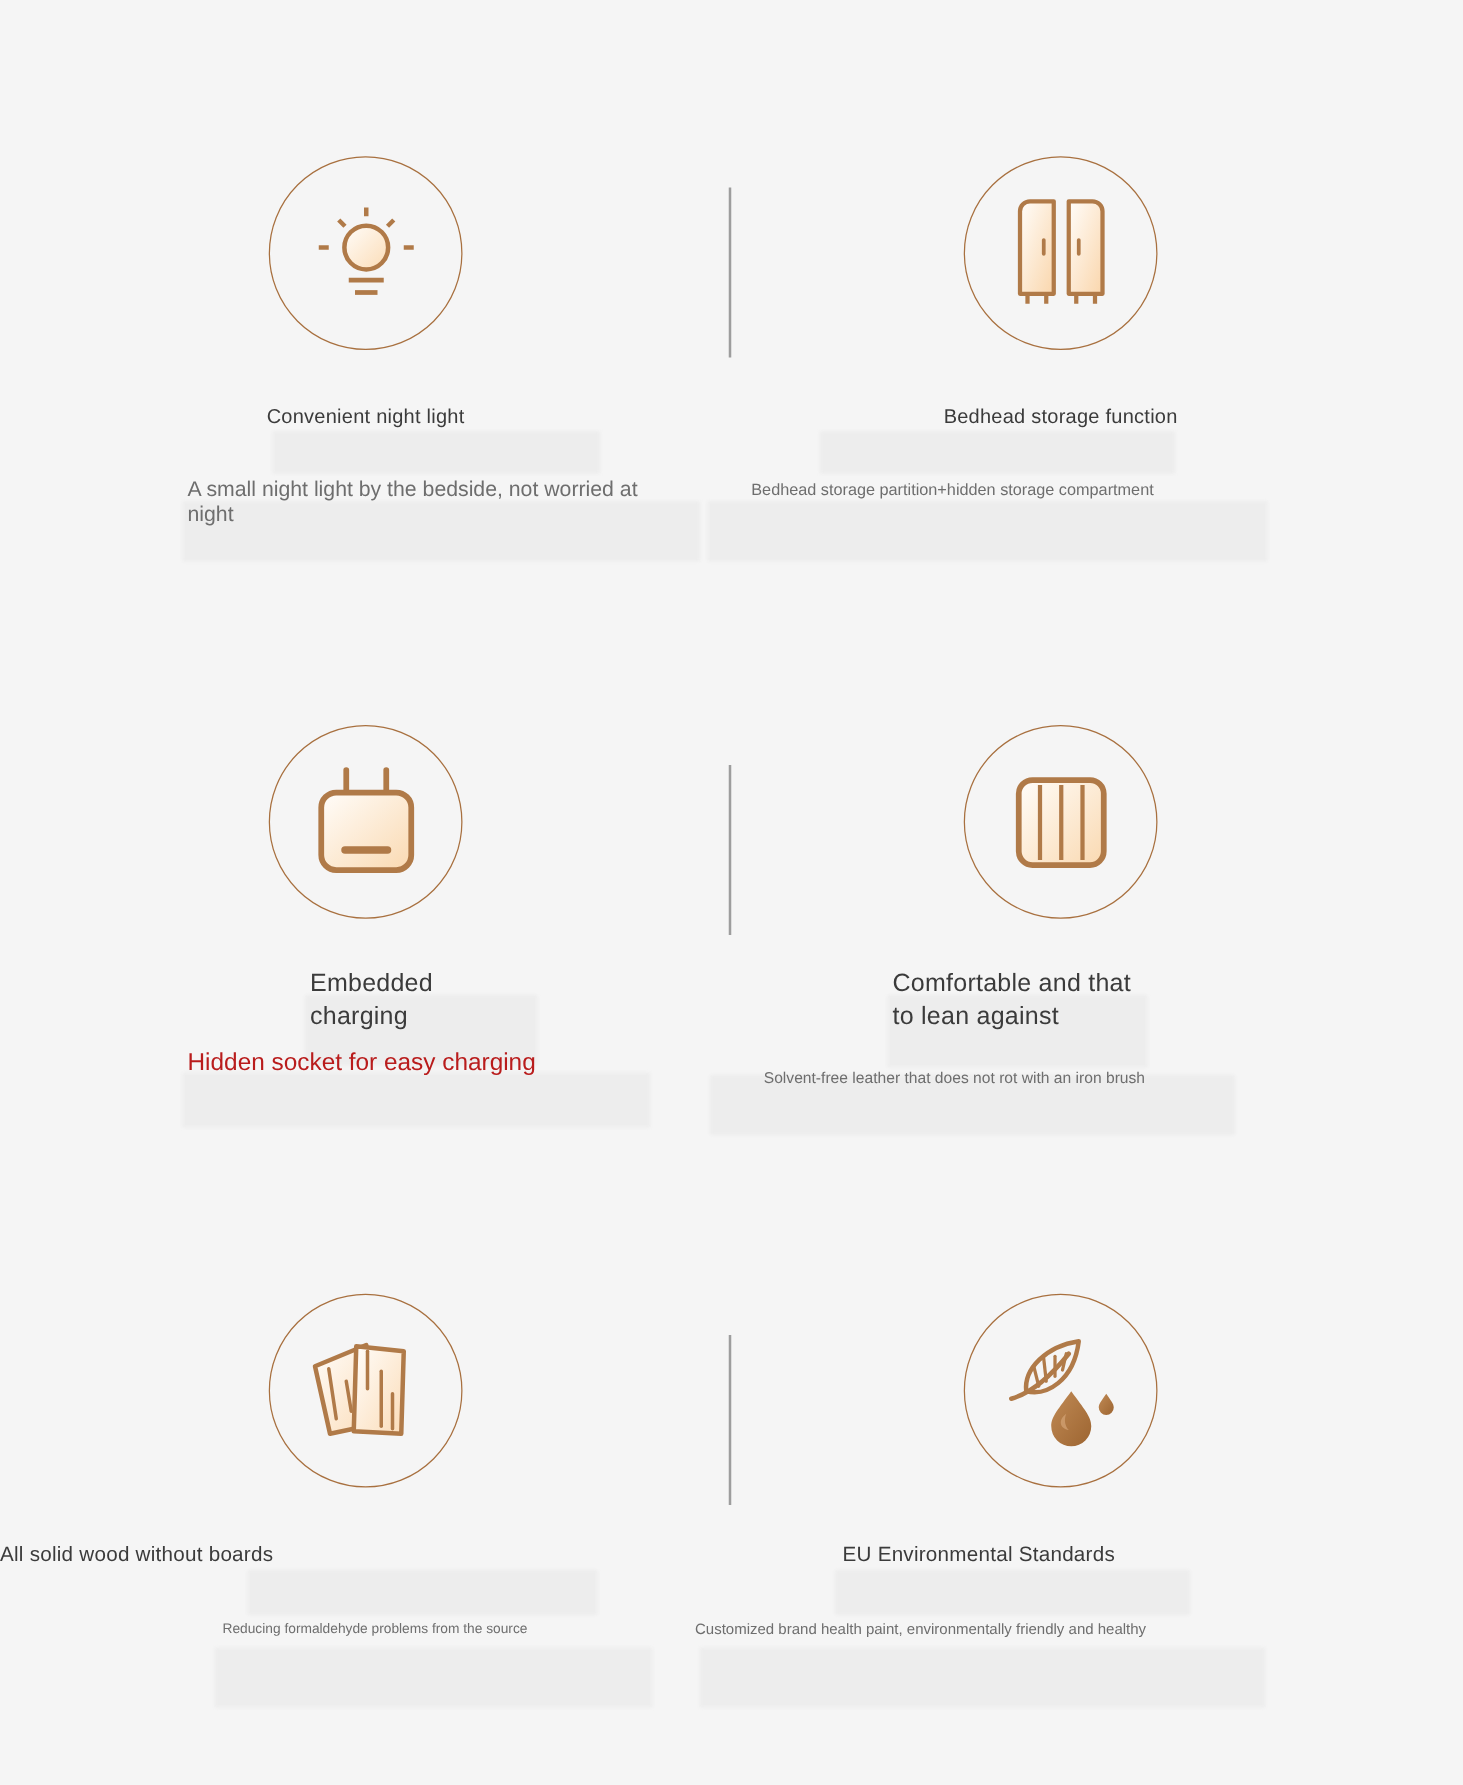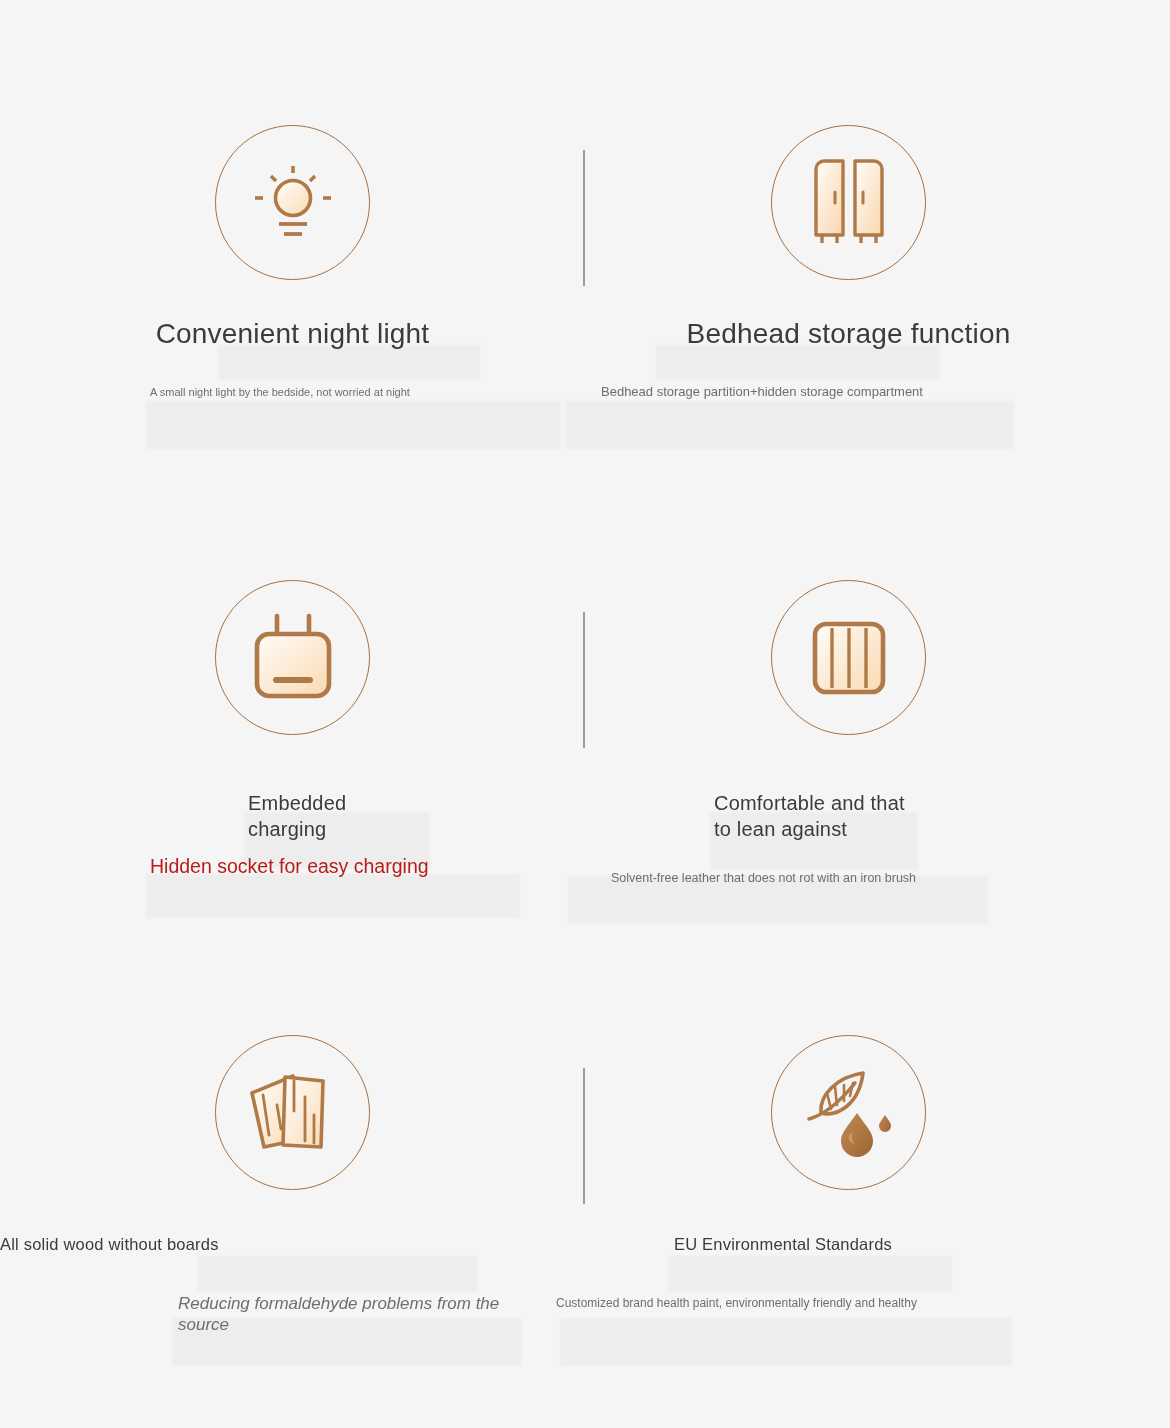--- a/index.html
+++ b/index.html
@@ -79,39 +79,39 @@
   .smudge {
     position: absolute;
     background: rgba(232,232,232,.62);
     z-index: 1;
     border-radius: 1px;
     filter: blur(1.2px);
   }
 
   
   
-  .row-1 .title { font-size: 28px; text-align: center; line-height: 30px; }
+  .row-1 .title { font-size: 16px; text-align: center; line-height: 30px; }
   .row-1 .text-block { margin-top: 24px; }
-  .row-1.col-left  .desc { font-size: 11px; line-height: 20px; margin: 33px 0 0 150px; width: 390px; }
+  .row-1.col-left  .desc { font-size: 17px; line-height: 20px; margin: 33px 0 0 150px; width: 390px; }
   .row-1.col-right .desc { font-size: 13px; line-height: 20px; margin: 33px 0 0 45px;  width: 500px; }
 
   
   .row-2 .title { font-size: 20px; line-height: 26px; }
   .row-2.col-left  .title { text-align: left;  padding-left: 248px; }
   .row-2.col-right .title { text-align: left;  padding-left: 158px; }
-  .row-2 .text-block { margin-top: 40px; }
+  .row-2 .text-block { margin-top: 24px; }
   .row-2.col-left  .desc { font-size: 19.5px; line-height: 24px; margin: 12px 0 0 150px; width: 420px; color:#b91c1c; }
   .row-2.col-right .desc { font-size: 12.5px; line-height: 20px; margin: 26px 0 0 55px; width: 400px; }
 
   
   .row-3 .title { font-size: 16.5px; line-height: 24px; }
   .row-3.col-left  .title { text-align: left; }
   .row-3.col-right .title { text-align: left; padding-left: 118px; }
   .row-3 .text-block { margin-top: 27px; }
-  .row-3.col-left  .desc { font-size: 17px; line-height: 21px; margin: 37px 0 0 178px; width: 340px; font-style: italic; }
+  .row-3.col-left  .desc { font-size: 11px; line-height: 21px; margin: 37px 0 0 178px; width: 340px; }
   .row-3.col-right .desc { font-size: 12px; line-height: 21px; margin: 37px 0 0 0;    width: 585px; text-align:left; }
 
   
   .divider {
     position: absolute;
     left: 583px;
     width: 2px;
     background: #9d9d9d;
   }
   .divider.d1 { top: 150px;  height: 136px; }

